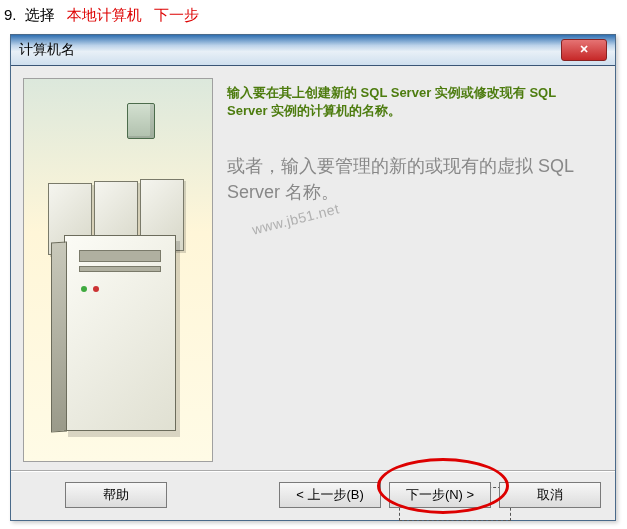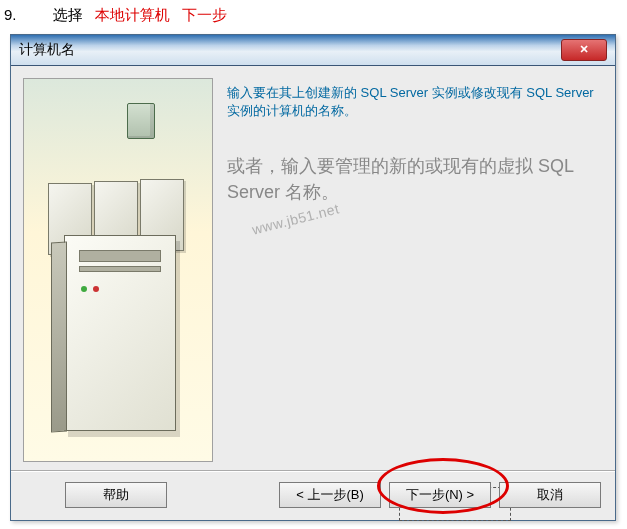--- a/index.html
+++ b/index.html
@@ -10,21 +10,21 @@
     width: 627px;
     height: 529px;
     overflow: hidden;
     font-size: 13px;
   }
   .instruction-line {
     padding: 6px 0 0 4px;
     font-size: 15px;
   }
   .instruction-num { color: #000; }
-  .instruction-select { color: #000; margin-left: 32px; }
+  .instruction-select { color: #000; margin-left: 4px; }
   .instruction-red { color: #d00; margin-left: 8px; }
 
   .dialog {
     position: absolute;
     left: 10px;
     top: 34px;
     width: 604px;
     height: 485px;
     background: #ececec;
     border: 1px solid #4a6a8a;
@@ -125,23 +125,23 @@
 
   
   .right-panel {
     position: absolute;
     left: 216px;
     top: 18px;
     right: 18px;
   }
   .intro-text {
     font-size: 13px;
-    font-weight: normal;
+    font-weight: bold;
     line-height: 1.4;
-    color: #0369a1;
+    color: #4d7c0f;
   }
   .sub-text {
     margin-top: 34px;
     font-size: 18px;
     color: #888;
     line-height: 1.4;
   }
   .name-input {
     margin-top: 14px;
     width: 354px;

